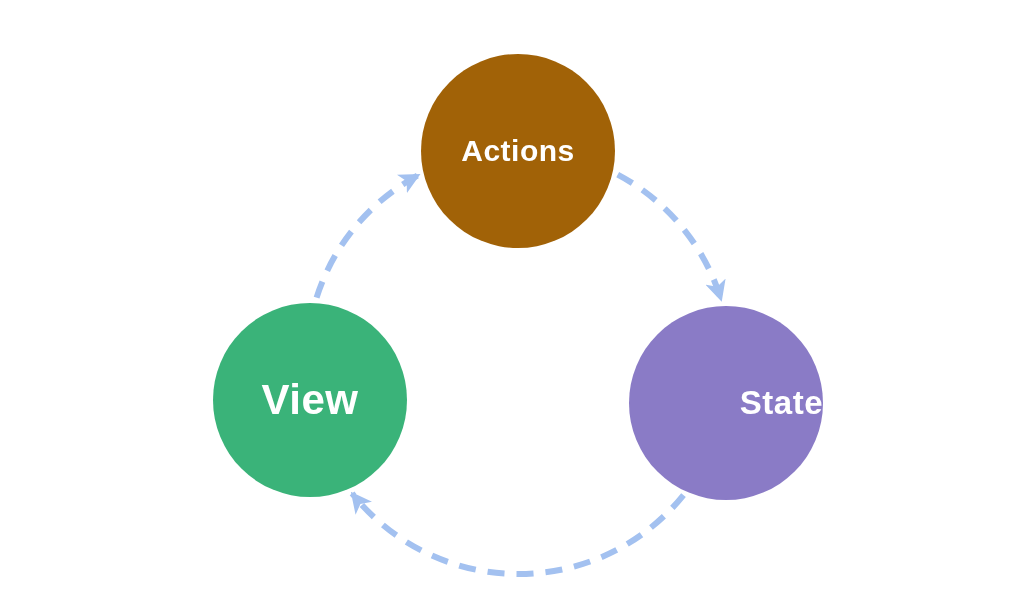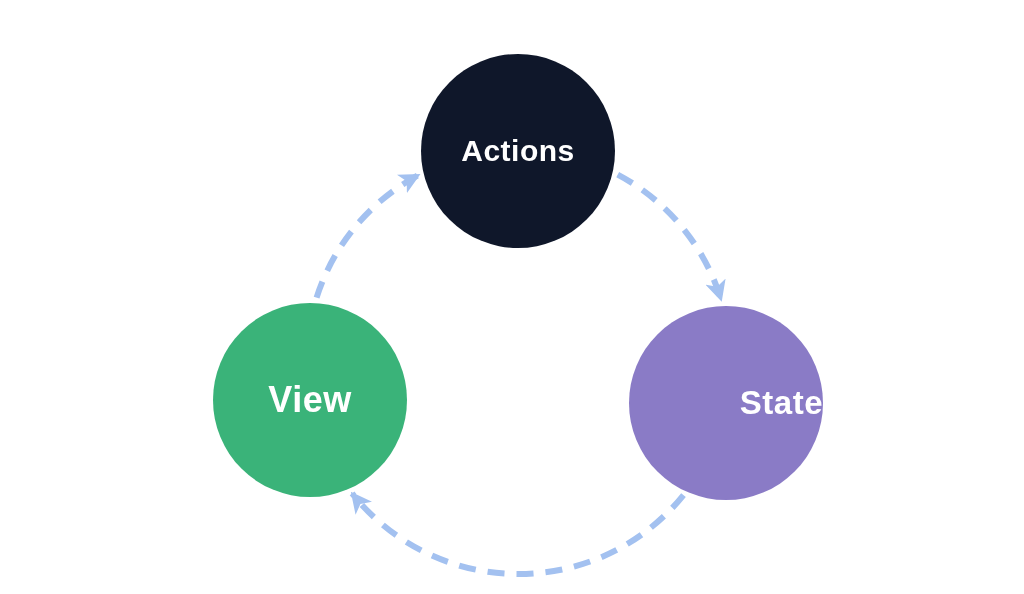--- a/index.html
+++ b/index.html
@@ -33,21 +33,21 @@
   }
   .node-label {
     color: #ffffff;
     font-weight: 700;
     letter-spacing: 0.5px;
     user-select: none;
   }
   .node-actions { left: 421px; top: 54px; }
   .node-actions .node-label { font-size: 30px; }
   .node-view { left: 213px; top: 303px; }
-  .node-view .node-label { font-size: 36px; }
+  .node-view .node-label { font-size: 42px; }
   .node-state { left: 629px; top: 306px; }
   .node-state .node-label { font-size: 33px; }
 </style>
 </head>
 <body>
 
 <div class="canvas">
 
   <svg class="arrow-layer" viewBox="0 0 1024 594" xmlns="http://www.w3.org/2000/svg">
     <defs>
@@ -56,21 +56,21 @@
       </marker>
     </defs>
 
     <path d="M 316.6 297.6 A 212 212 0 0 1 418.6 175.0" fill="none" stroke-width="6" stroke-dasharray="17 12" marker-end="url(#arrow-dart)" stroke="#a3c1f0"></path>
 
     <path d="M 617.7 174.6 A 212 212 0 0 1 721.1 299.7" fill="none" stroke-width="6" stroke-dasharray="17 12" marker-end="url(#arrow-dart)" stroke="#a3c1f0"></path>
 
     <path d="M 683.5 495.1 A 212 212 0 0 1 352.1 493.4" fill="none" stroke-width="6" stroke-dasharray="17 12" marker-end="url(#arrow-dart)" stroke="#a3c1f0"></path>
   </svg>
 
-  <div class="node node-actions" style="background-color: #0f172a;">
+  <div class="node node-actions" style="background-color: #a16207;">
     <span class="node-label" style="color: rgb(255, 255, 255);">Actions</span>
   </div>
 
   <div class="node node-view" style="background-color: rgb(58, 179, 121);">
     <span class="node-label" style="color: rgb(255, 255, 255);">View</span>
   </div>
 
   <div class="node node-state" style="background-color: rgb(138, 123, 198); justify-content: flex-end;">
     <span class="node-label" style="color: rgb(255, 255, 255);">State</span>
   </div>

